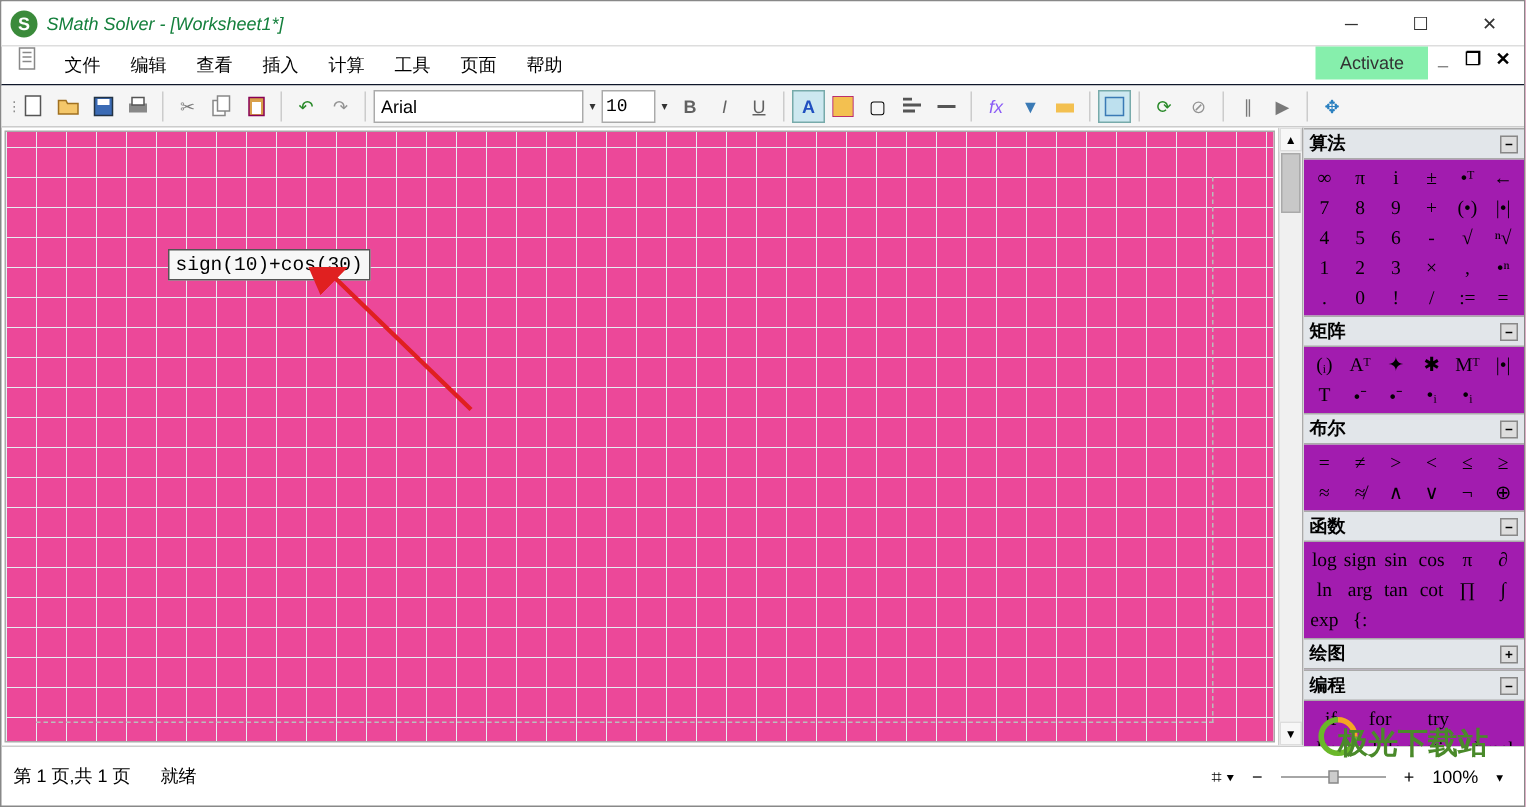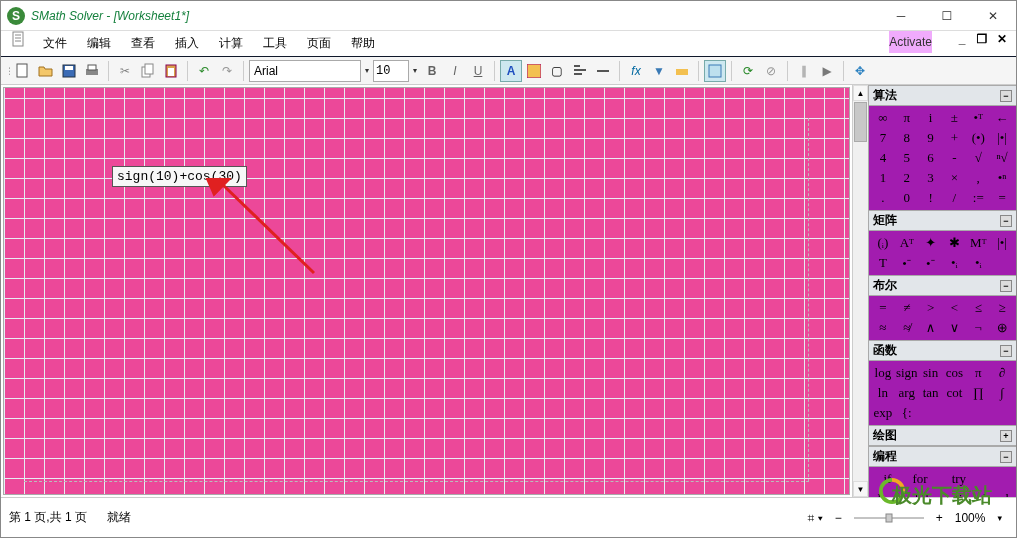--- a/index.html
+++ b/index.html
@@ -7,28 +7,28 @@
 .window { width: 1017px; height: 538px; border: 1px solid #888; position: relative; background: #fff; display: flex; flex-direction: column; }
 .titlebar { height: 30px; display: flex; align-items: center; background: #fff; border-bottom: 1px solid #ddd; }
 .titlebar .icon { width: 18px; height: 18px; background: #3a8a3a; border-radius: 50%; margin: 0 6px; display: flex; align-items: center; justify-content: center; color: #fff; font-weight: bold; font-size: 12px; }
 .titlebar .title { flex: 1; color: #15803d; font-size: 12px; font-style: italic; }
 .titlebar .winbtns { display: flex; }
 .titlebar .winbtn { width: 46px; height: 30px; display: flex; align-items: center; justify-content: center; color: #333; }
 .menubar { height: 26px; display: flex; align-items: flex-start; padding: 0 4px; border-bottom: 1px solid #0f172a; }
 .menubar .doc-icon { width: 16px; height: 16px; margin: 0 6px; display: flex; align-items: center; justify-content: center; color: #555; }
 .menubar .menu-item { padding: 4px 10px; cursor: default; font-size: 12px; }
 .menubar .spacer { flex: 1; }
-.menubar .activate { background: #f0abfc; padding: 4px 0; color: #333; margin-right: 20px; }
+.menubar .activate { background: #86efac; padding: 4px 16px; color: #333; margin-right: 0; }
 .menubar .mini-btn { width: 16px; height: 16px; margin: 0 2px; display: flex; align-items: center; justify-content: center; font-weight: bold; }
 .toolbar { height: 28px; display: flex; align-items: center; padding: 0 4px; border-bottom: 1px solid #ccc; background: #f5f5f5; gap: 1px; }
 .toolbar .sep { width: 1px; height: 20px; background: #ccc; margin: 0 4px; }
 .toolbar .tbtn { width: 22px; height: 22px; display: flex; align-items: center; justify-content: center; border: 1px solid transparent; }
 .toolbar .tbtn.framed { border: 1px solid #7aa; background: #cde8f0; }
 .toolbar select, .toolbar .font-sel { height: 22px; border: 1px solid #aaa; background: #fff; font-size: 12px; }
-.toolbar .font-sel { width: 112px; padding: 0 4px; }
+.toolbar .font-sel { width: 140px; padding: 0 4px; }
 .toolbar .size-sel { width: 36px; padding: 0 2px; font-family: Liberation Mono, monospace; }
 .toolbar .dd { width: 10px; height: 22px; display: flex; align-items: center; justify-content: center; font-size: 8px; color: #333; }
 .content { flex: 1; display: flex; position: relative; overflow: hidden; }
 .worksheet-wrap { flex: 1; position: relative; border: 1px solid #aaa; margin: 2px; overflow: hidden; }
 .worksheet { position: absolute; inset: 0; background: #ec4899; }
 .grid { position: absolute; inset: 0;
   background-image: linear-gradient(#e6eef2 1px, transparent 1px), linear-gradient(90deg, #e6eef2 1px, transparent 1px);
   background-size: 20px 20px; background-position: 20px 30px; }
 .margin-line { position: absolute; left: 20px; top: 30px; right: 40px; bottom: 12px; border-right: 1px dashed #bbb; border-bottom: 1px dashed #bbb; }
 .formula-box { position: absolute; left: 108px; top: 78px; border: 1px solid #555; padding: 2px 4px; font-family: "Courier New", monospace; font-size: 13px; background: #f7f7f7; }
@@ -148,21 +148,21 @@
         <svg width="14" height="12">
           <path d="M1 1h6M1 5h12M1 9h8" stroke="#555" stroke-width="2"></path>
         </svg>
       </div>
     <div class="tbtn">
         <svg width="14" height="12">
           <path d="M1 6h12" stroke="#555" stroke-width="2"></path>
         </svg>
       </div>
     <div class="sep"></div>
-    <div class="tbtn" style="font-style:italic;color:#0369a1">fx</div>
+    <div class="tbtn" style="font-style:italic;color:#8b5cf6">fx</div>
     <div class="tbtn" style="color:#3a7ab5">▼</div>
     <div class="tbtn">
         <svg width="14" height="14">
           <rect x="1" y="5" width="12" height="6" fill="#f3c050"></rect>
         </svg>
       </div>
     <div class="sep"></div>
     <div class="tbtn framed">
         <svg width="14" height="14">
           <rect x="1" y="1" width="12" height="12" fill="#bde0ee" stroke="#3a7ab5"></rect>

